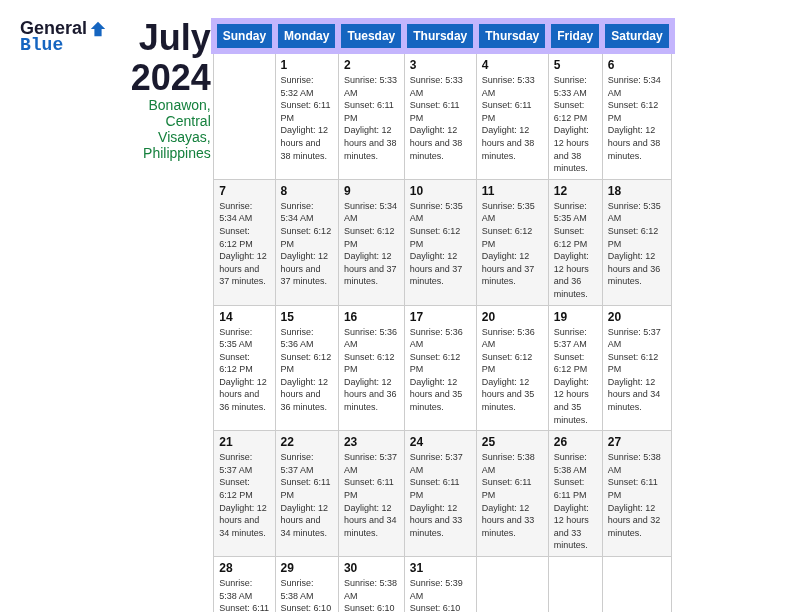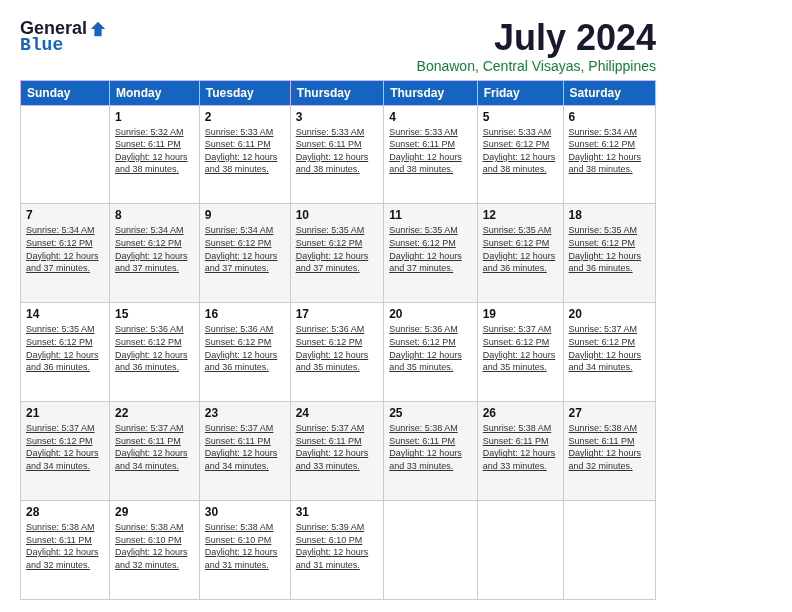--- a/index.html
+++ b/index.html
@@ -8,21 +8,21 @@
       background: #fff;
       width: 792px;
       height: 612px;
       overflow: hidden;
     }
     .page {
       width: 676px;
       height: 612px;
       padding: 18px 20px 12px 20px;
       display: flex;
-      flex-direction: column;
+      flex-direction: row;
     }
     .header {
       display: flex;
       align-items: flex-start;
       justify-content: space-between;
       margin-bottom: 6px;
     }
     .logo {
       display: flex;
       flex-direction: column;
@@ -68,21 +68,21 @@
       border-collapse: collapse;
       flex: 1;
     }
     .calendar-table th {
       background-color: #1565c0;
       color: #fff;
       font-size: 12px;
       font-weight: bold;
       text-align: left;
       padding: 5px 6px;
-      border: 1px solid #c4b5fd;
+      border: 6px solid #c4b5fd;
     }
     .calendar-table td {
       border: 1px solid #ccc;
       vertical-align: top;
       padding: 4px 5px;
       width: 113px;
       font-size: 9.5px;
       color: #222;
       background: #fff;
     }
@@ -93,21 +93,20 @@
       font-size: 12px;
       font-weight: bold;
       color: #111;
       display: block;
       margin-bottom: 2px;
     }
     .day-info {
       font-size: 9px;
       color: #333;
       line-height: 1.4;
-      text-decoration: underline;
     }
     .empty-cell {
       background: #fff !important;
     }
   </style>
 </head>
 <body>
 
 <div class="page">
   <div class="header">

